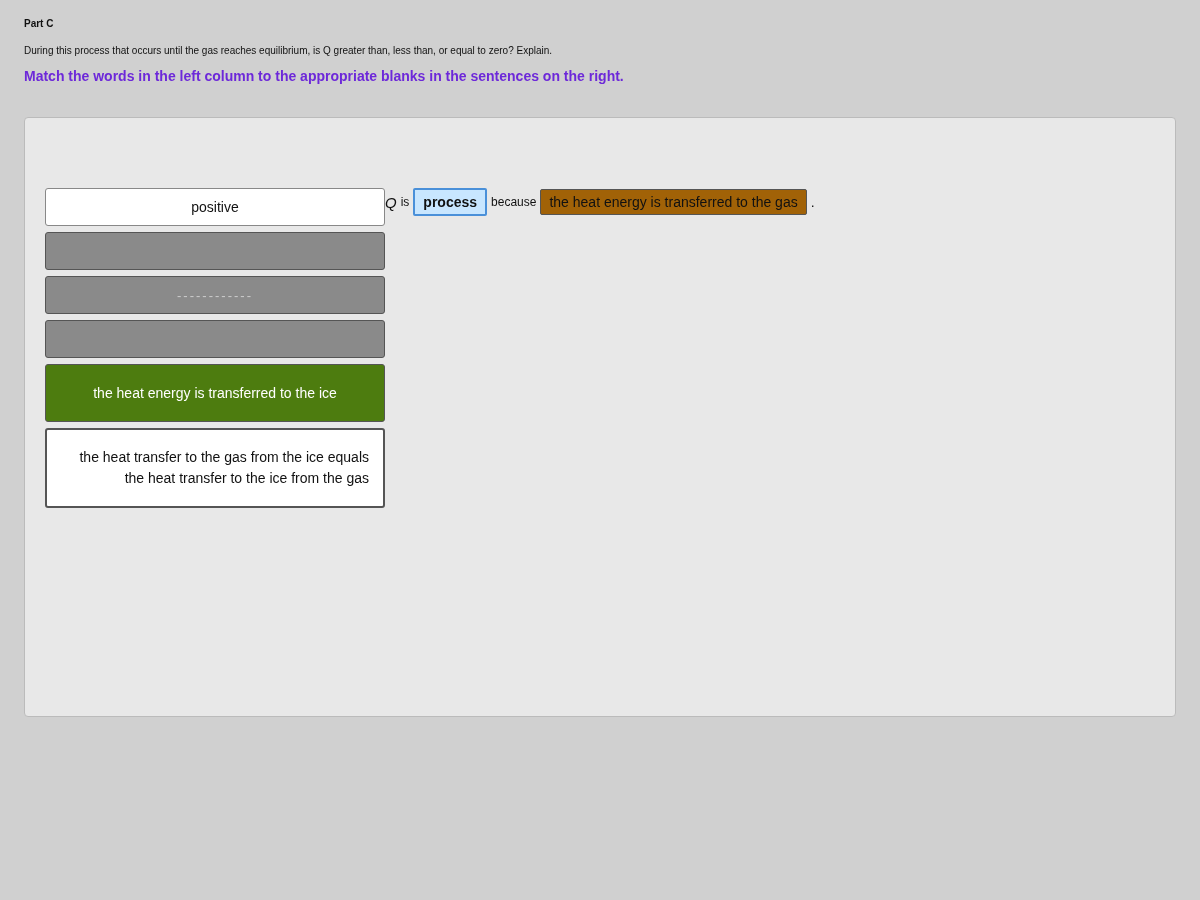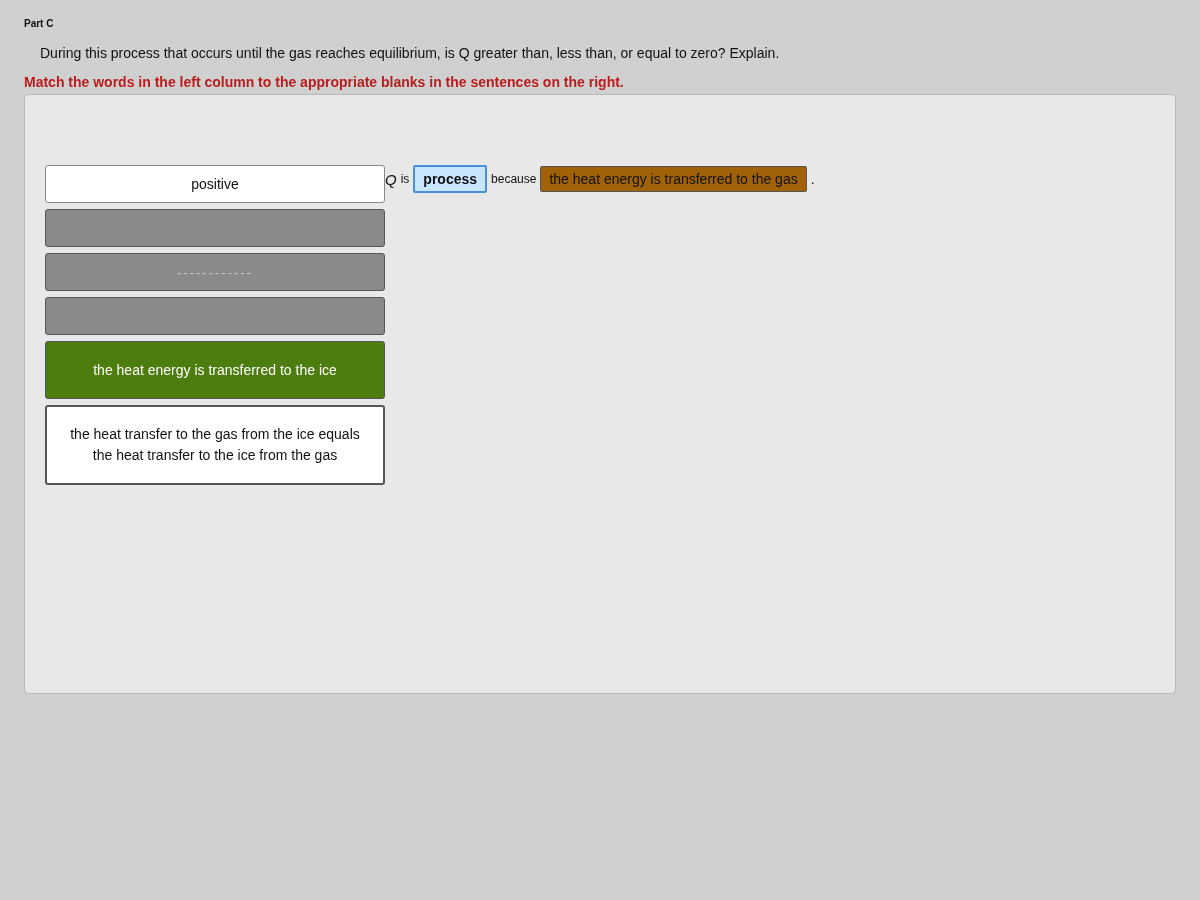--- a/index.html
+++ b/index.html
@@ -26,32 +26,31 @@
     }
 
     .part-label {
       font-size: 10px;
       font-weight: bold;
       margin-bottom: 14px;
       color: #111;
     }
 
     .question-text {
-      font-size: 14px;
+      font-size: 10px;
       color: #111;
       margin-bottom: 10px;
       line-height: 1.5;
-      margin-left: 16px;
     }
 
     .instruction-text {
       font-size: 14px;
       font-weight: bold;
-      color: #b91c1c;
-      margin-bottom: 4px;
+      color: #6d28d9;
+      margin-bottom: 33px;
     }
 
     .main-content-box {
       background-color: #e8e8e8;
       border: 1px solid #bbb;
       border-radius: 4px;
       padding: 30px 20px 20px 20px;
       display: flex;
       flex-direction: row;
       align-items: flex-start;
@@ -107,20 +106,21 @@
       line-height: 1.5;
     }
 
     .word-item.multiline-long {
       min-height: 80px;
       line-height: 1.5;
       background-color: #fff;
       color: #111;
       border: 2px solid #555;
       font-size: 14px;
+      text-align: right;
     }
 
     .right-column {
       flex: 1;
       display: flex;
       flex-direction: column;
       gap: 10px;
       margin-top: 40px;
     }
 

